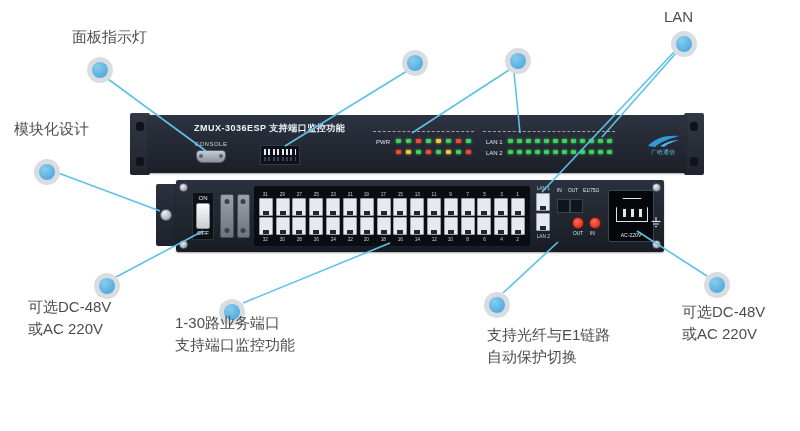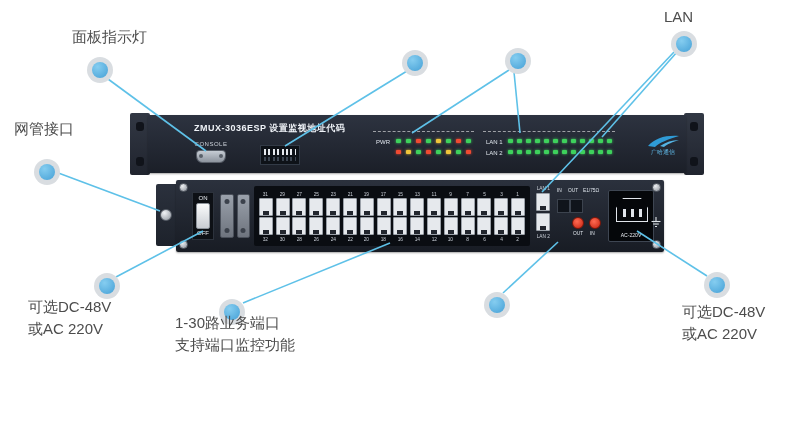--- a/index.html
+++ b/index.html
@@ -138,21 +138,21 @@
   <div class="ear ear-left">
     <i class="hole h1"></i>
     <i class="hole h2"></i>
   </div>
   <div class="ear ear-right">
     <i class="hole h1"></i>
     <i class="hole h2"></i>
   </div>
 
   <div class="unit unit-top">
-    <div class="title">ZMUX-3036ESP 设置监视地址代码</div>
+    <div class="title">ZMUX-3036ESP 支持端口监控功能</div>
 
     <div class="console">
       <span class="console-label">CONSOLE</span>
       <span class="db9"></span>
     </div>
 
     <div class="dip">
       <div class="dipticks"></div>
       <div class="dipdots"></div>
     </div>
@@ -394,31 +394,35 @@
   <div class="dot d-leds"></div>
   <div class="dot d-lan"></div>
   <div class="dot d-ground"></div>
   <div class="dot d-pwrl"></div>
   <div class="dot d-ports"></div>
   <div class="dot d-fiber"></div>
   <div class="dot d-pwrr"></div>
 
   <div class="lbl t-mgmt">面板指示灯</div>
   <div class="lbl t-lan">LAN</div>
-  <div class="lbl t-ground">网管接口</div>
+  <div class="lbl t-ground">模块化设计</div>
 
   <div class="lbl t-pwrl">
     <div>可选DC-48V</div>
     <div>或AC 220V</div>
   </div>
 
   <div class="lbl t-ports">
     <div>1-30路业务端口</div>
     <div>支持端口监控功能</div>
   </div>
 
+  <div class="lbl t-fiber">
+    <div>支持光纤与E1链路</div>
+    <div>自动保护切换</div>
+  </div>
 
   <div class="lbl t-pwrr">
     <div>可选DC-48V</div>
     <div>或AC 220V</div>
   </div>
 
 </div>
 
 </body></html>

